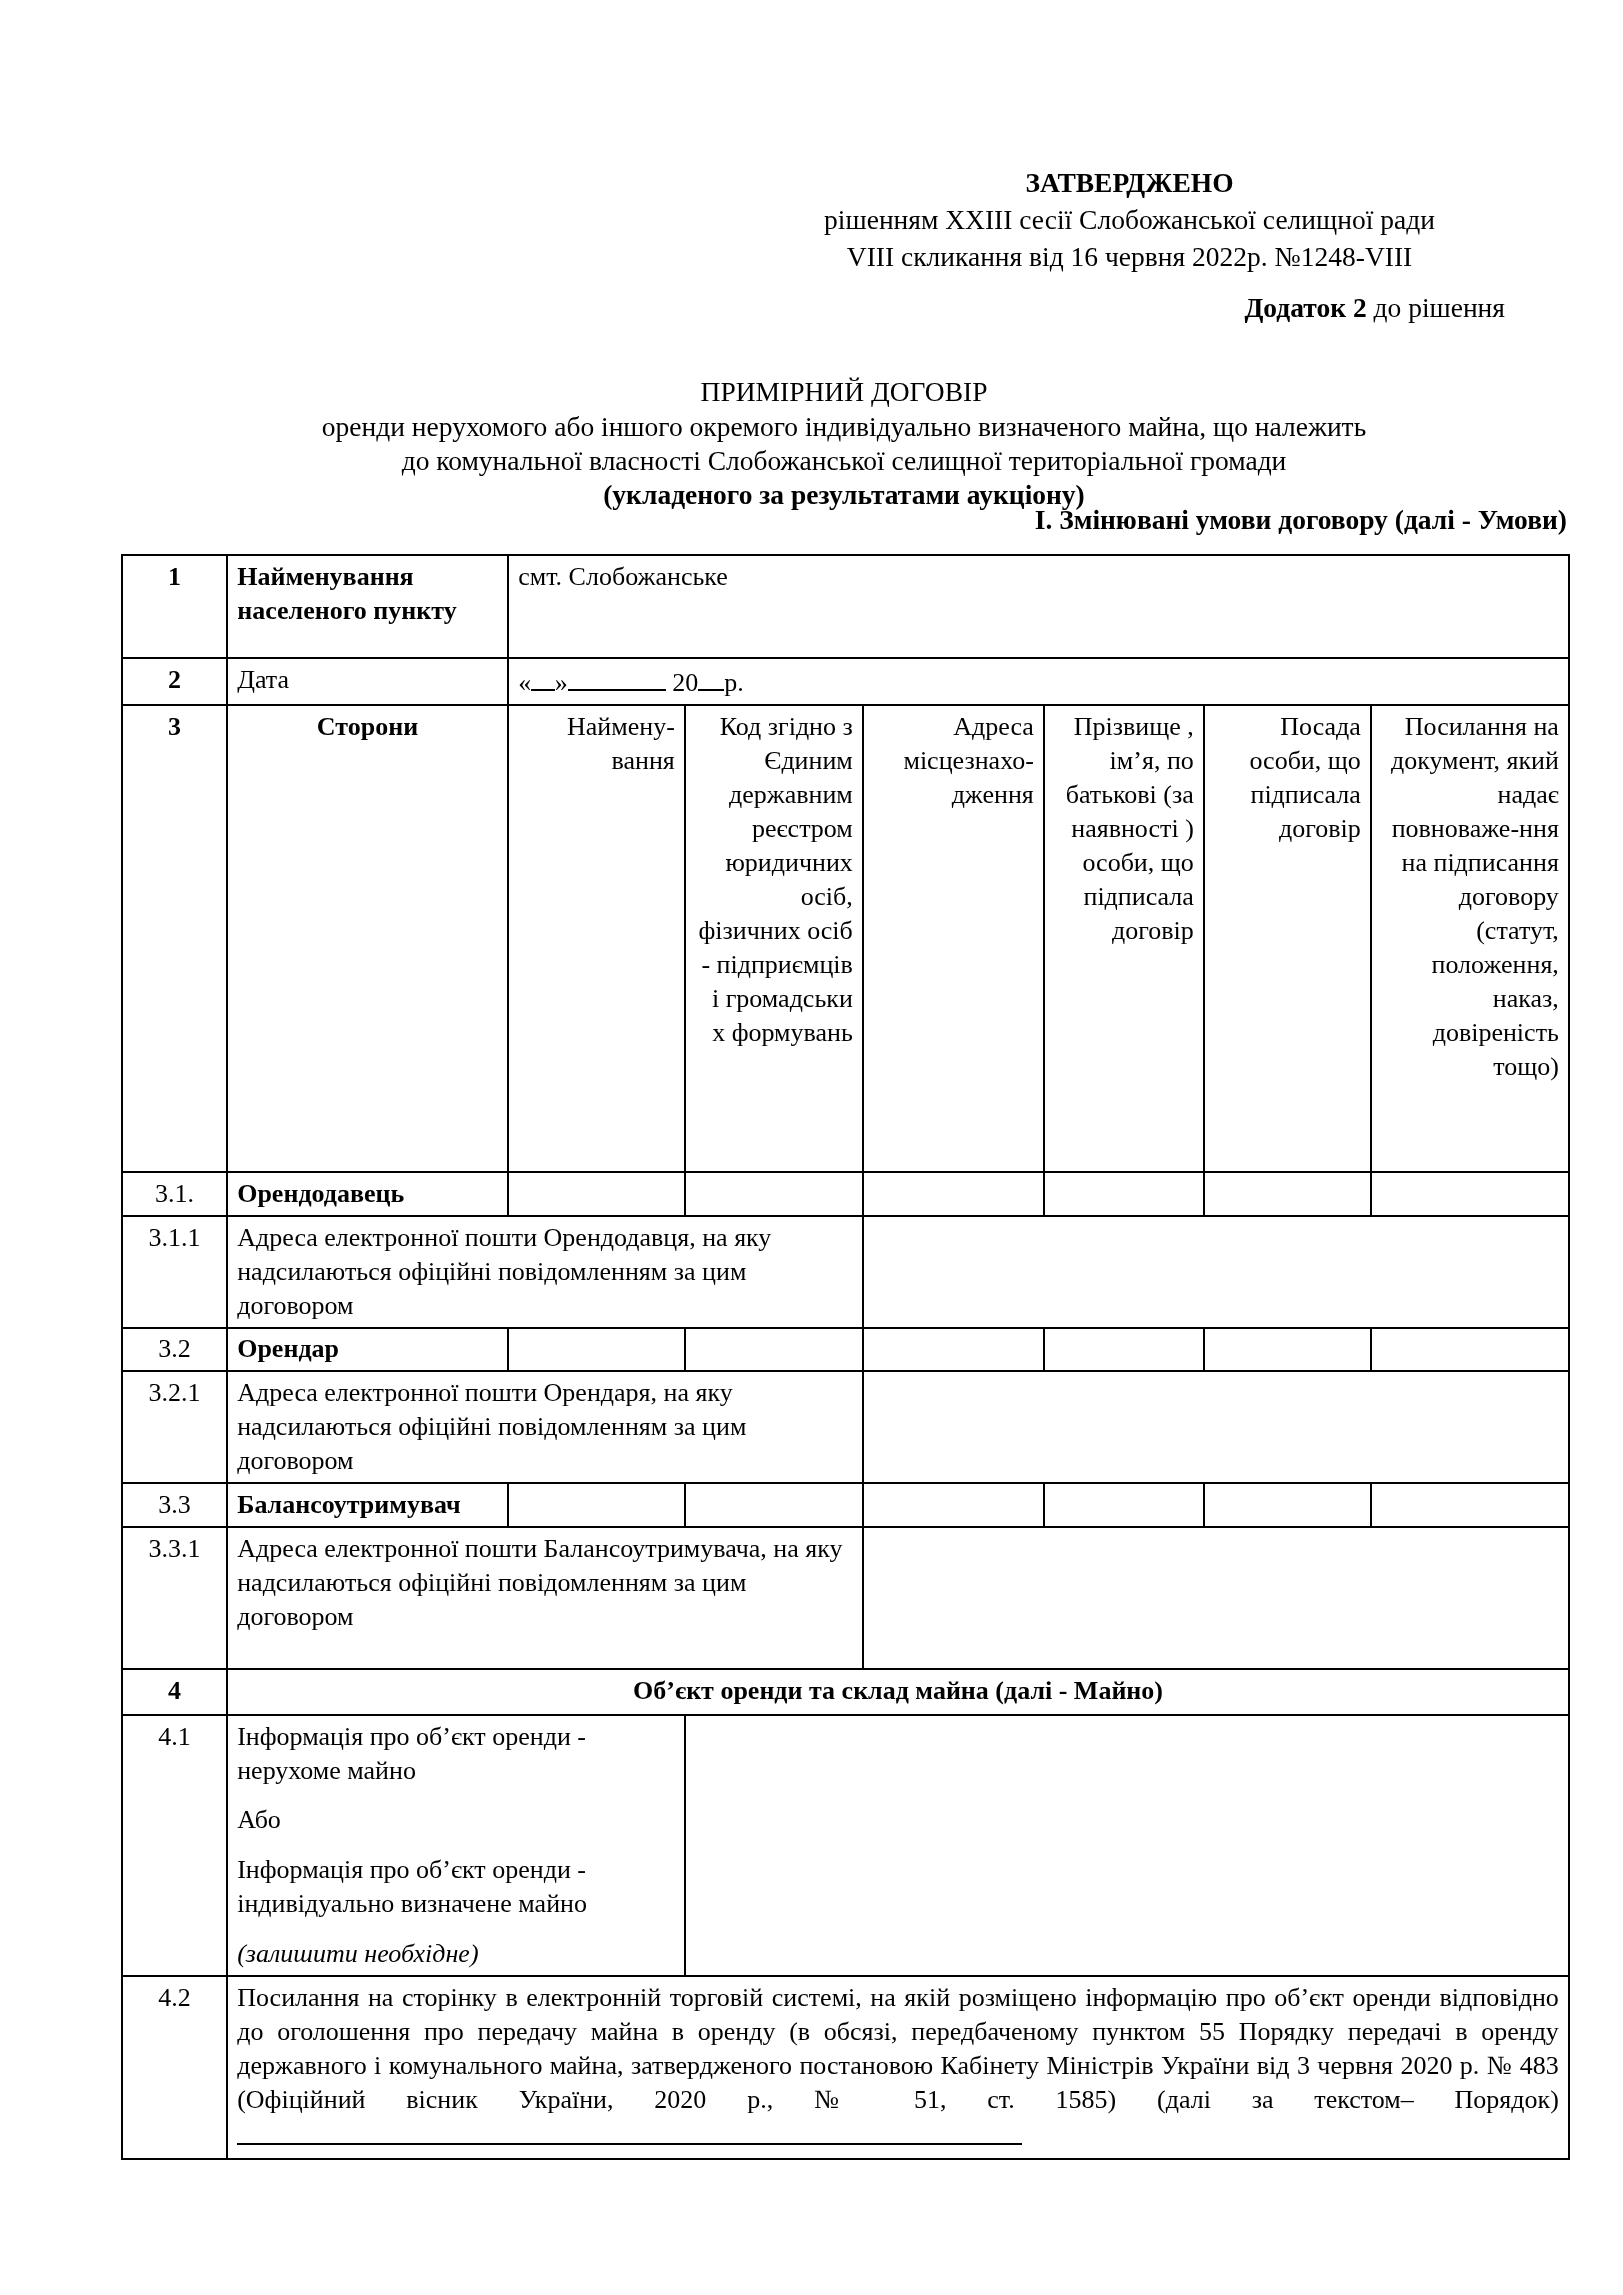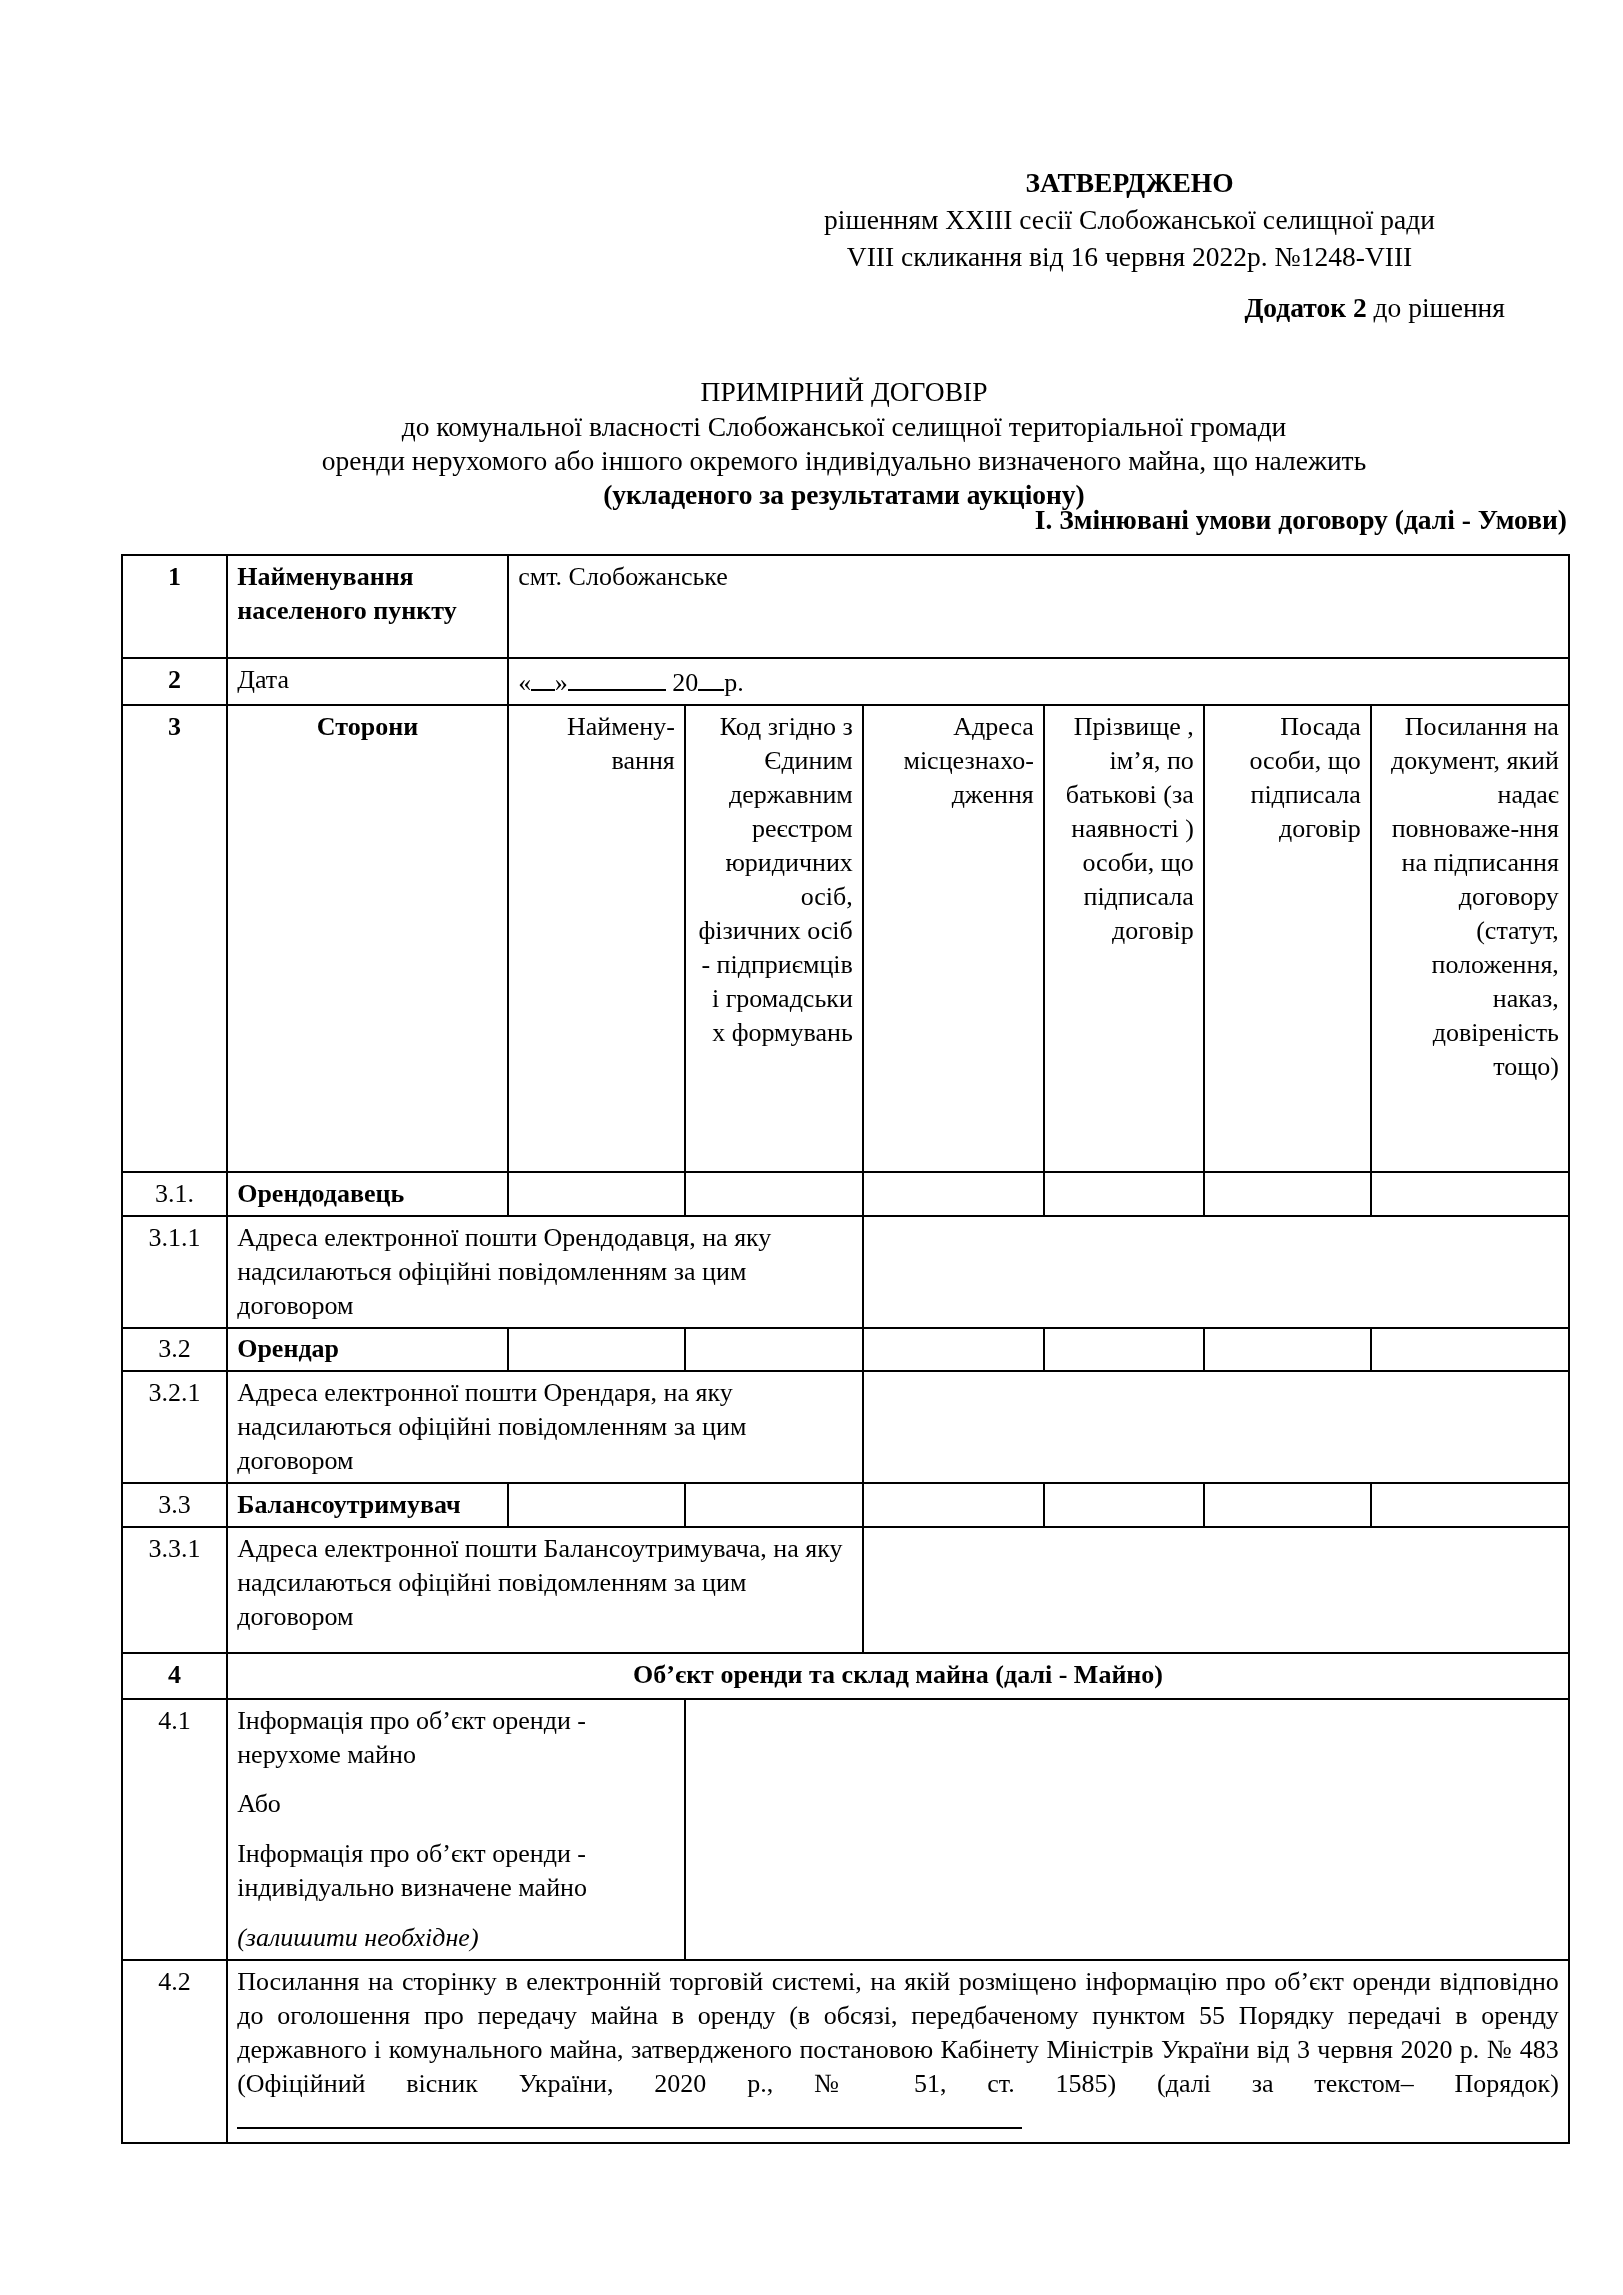--- a/index.html
+++ b/index.html
@@ -42,22 +42,22 @@
     <div>рішенням XXIII сесії Слобожанської селищної ради</div>
     <div>VIII скликання від 16 червня 2022р. №1248-VIII</div>
   </div>
 
   <div class="appendix">
     <b>Додаток 2</b><span> до рішення</span>
   </div>
 
   <div class="heading">
     <div class="h1">ПРИМІРНИЙ ДОГОВІР</div>
+    <div>оренди нерухомого або іншого окремого індивідуально визначеного майна, що належить</div>
     <div>до комунальної власності Слобожанської селищної територіальної громади</div>
-    <div>оренди нерухомого або іншого окремого індивідуально визначеного майна, що належить</div>
     <div class="bold">(укладеного за результатами аукціону)</div>
   </div>
 
   <div class="section-title">І. Змінювані умови договору (далі - Умови)</div>
 
   <table class="contract">
     <colgroup>
       <col style="width:105px">
       <col style="width:281px">
       <col style="width:177px">
@@ -133,21 +133,21 @@
       <td class="num">3.3</td>
       <td class="bold">Балансоутримувач</td>
       <td></td>
       <td></td>
       <td></td>
       <td></td>
       <td></td>
       <td></td>
     </tr>
 
-    <tr style="height:126px">
+    <tr style="height:142px">
       <td class="num">3.3.1</td>
       <td colspan="3">Адреса електронної пошти Балансоутримувача, на яку надсилаються офіційні повідомленням за цим договором</td>
       <td colspan="4"></td>
     </tr>
 
     <tr style="height:46px">
       <td class="num bold">4</td>
       <td colspan="7" class="bold" style="text-align:center">Об’єкт оренди та склад майна (далі - Майно)</td>
     </tr>
 

